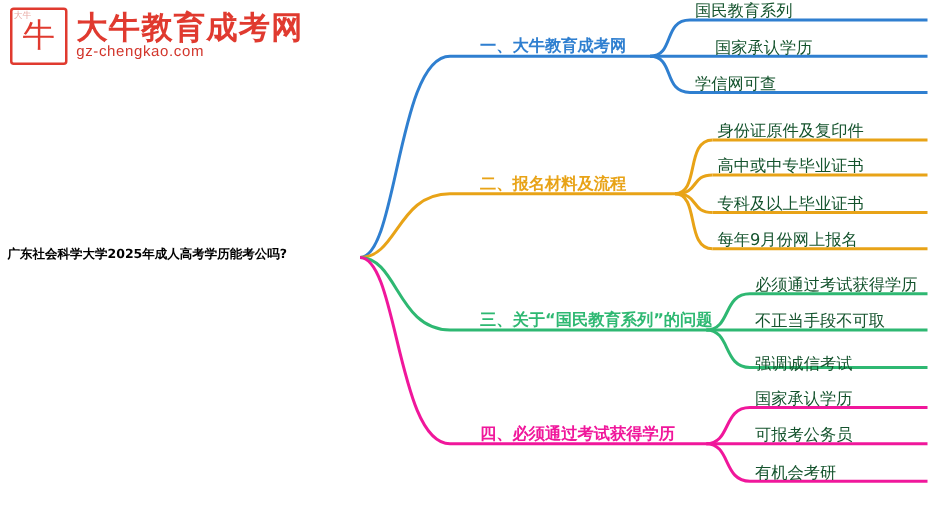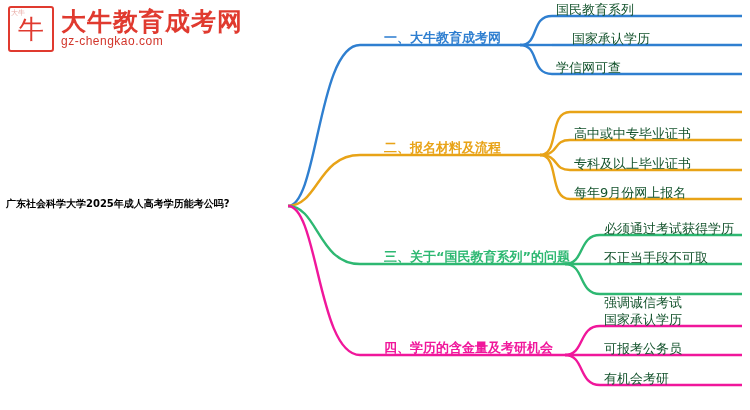--- a/index.html
+++ b/index.html
@@ -100,26 +100,27 @@
   </svg>
 
   <div class="node root" style="left:6px;top:199px;">广东社会科学大学2025年成人高考学历能考公吗?</div>
 
   <div class="node branch" style="left:384px;top:31px;color:#2f7fd0;">一、大牛教育成考网</div>
   <div class="node leaf" style="left:556px;top:3px;">国民教育系列</div>
   <div class="node leaf" style="left:548px;top:32px;margin-left:24px;">国家承认学历</div>
   <div class="node leaf" style="left:556px;top:61px;">学信网可查</div>
 
   <div class="node branch" style="left:384px;top:141px;color:#e8a317;">二、报名材料及流程</div>
+  <div class="node leaf" style="left:574px;top:99px;">身份证原件及复印件</div>
   <div class="node leaf" style="left:574px;top:127px;">高中或中专毕业证书</div>
   <div class="node leaf" style="left:574px;top:157px;">专科及以上毕业证书</div>
   <div class="node leaf" style="left:574px;top:186px;">每年9月份网上报名</div>
 
   <div class="node branch" style="left:384px;top:250px;color:#2eb872;">三、关于“国民教育系列”的问题</div>
   <div class="node leaf" style="left:604px;top:251px;">不正当手段不可取</div>
   <div class="node leaf" style="left:604px;top:222px;">必须通过考试获得学历</div>
-  <div class="node leaf" style="left:604px;top:296px;font-family:Liberation Serif, serif;">强调诚信考试</div>
+  <div class="node leaf" style="left:604px;top:284px;font-family:Liberation Serif, serif;">强调诚信考试</div>
 
-  <div class="node branch" style="left:384px;top:341px;color:#f0179b;">四、学历的含金量及考研机会</div>
+  <div class="node branch" style="left:384px;top:341px;color:#f0179b;">四、必须通过考试获得学历</div>
   <div class="node leaf" style="left:604px;top:313px;">国家承认学历</div>
   <div class="node leaf" style="left:604px;top:342px;">可报考公务员</div>
   <div class="node leaf" style="left:604px;top:372px;">有机会考研</div>
 </div>
 
 </body></html>

